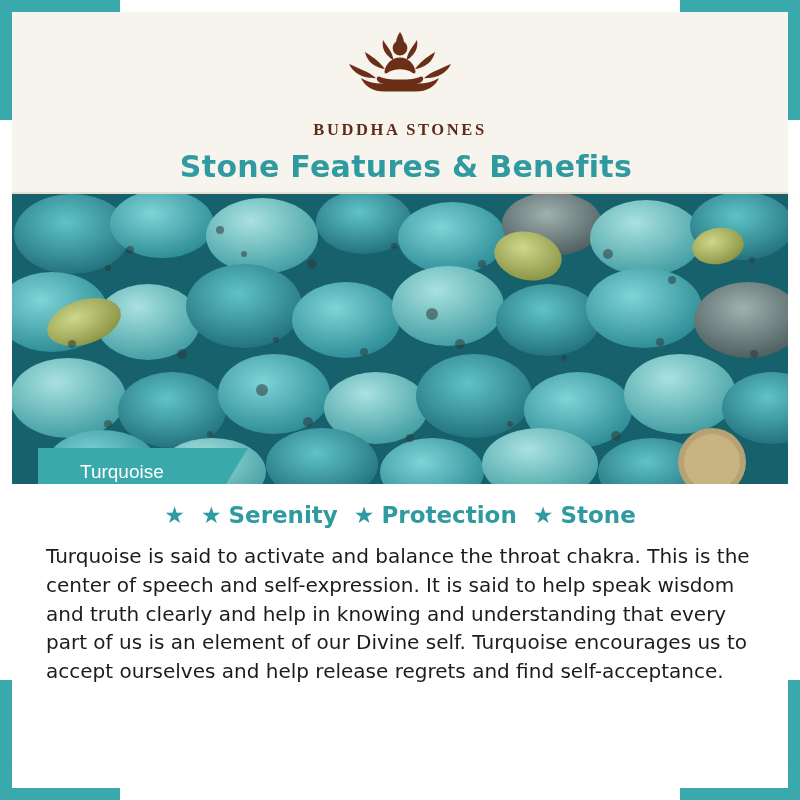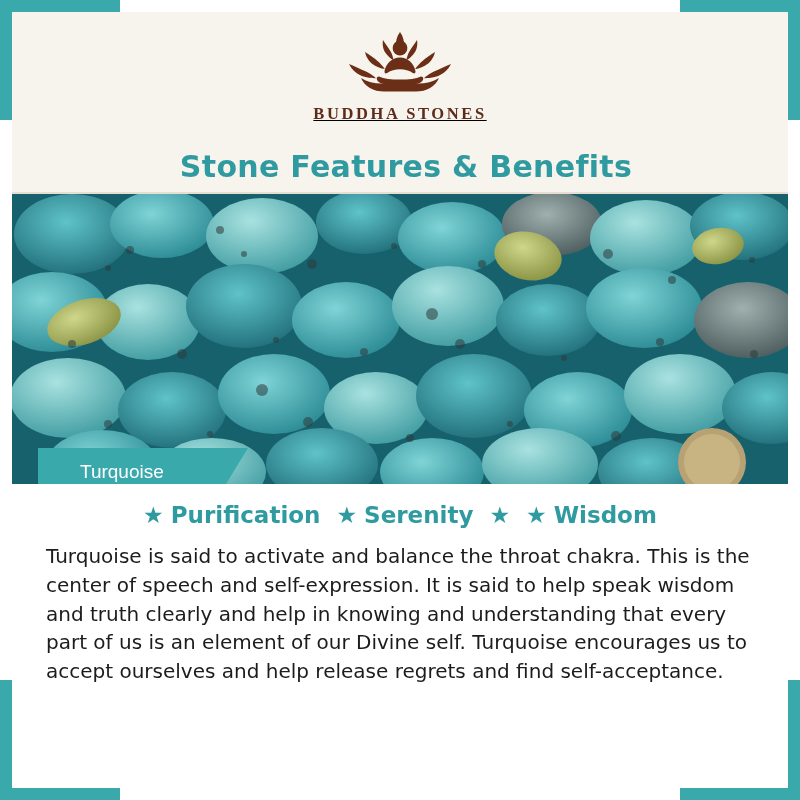--- a/index.html
+++ b/index.html
@@ -74,24 +74,23 @@
     overflow: hidden;
   }
 
   
   .header {
     background: #f7f3ed;
     height: 128px;
     display: flex;
     flex-direction: column;
     align-items: center;
-    justify-content: flex-start;
+    justify-content: space-between;
     padding-top: 6px;
     box-sizing: border-box;
-    text-decoration: underline;
   }
   .logo-mark {
     width: 130px;
     height: 84px;
     display: block;
   }
   .brand-name {
     margin-top: 2px;
     font-size: 16.5px;
     letter-spacing: 2.6px;
@@ -327,31 +326,31 @@
               <circle cx="250" cy="196" r="6"></circle>
           </g>
         </g>
       </svg>
       <div class="stone-label">Turquoise</div>
     </div>
 
     <div class="benefits">
       <div class="benefit">
         <span class="star">★</span>
-        <span>Purification</span>
       </div>
       <div class="benefit">
         <span class="star">★</span>
         <span>Serenity</span>
       </div>
       <div class="benefit">
         <span class="star">★</span>
+        <span>Protection</span>
       </div>
       <div class="benefit">
         <span class="star">★</span>
-        <span>Wisdom</span>
+        <span>Stone</span>
       </div>
     </div>
 
     <div class="description">Turquoise is said to activate and balance the throat chakra. This is the center of speech and self-expression. It is said to help speak wisdom and truth clearly and help in knowing and understanding that every part of us is an element of our Divine self. Turquoise encourages us to accept ourselves and help release regrets and find self-acceptance.</div>
 
   </div>
 </div>
 
 </body></html>

